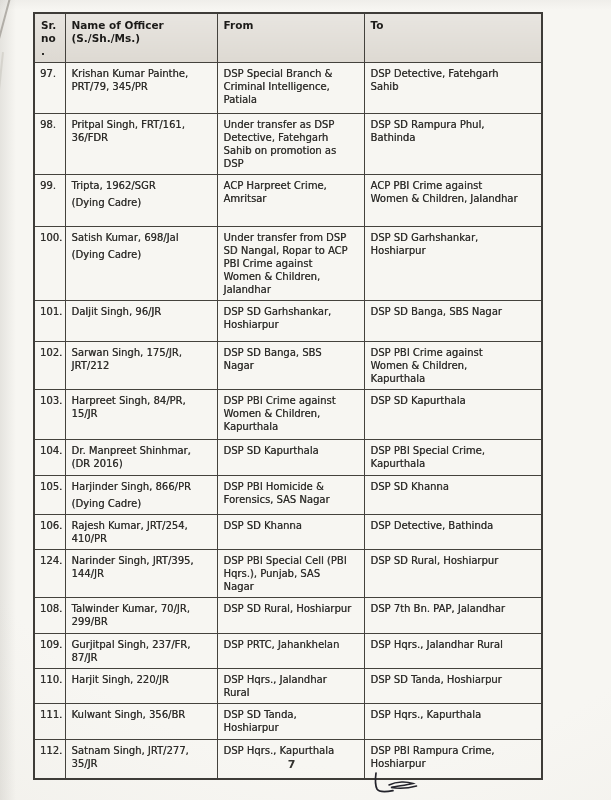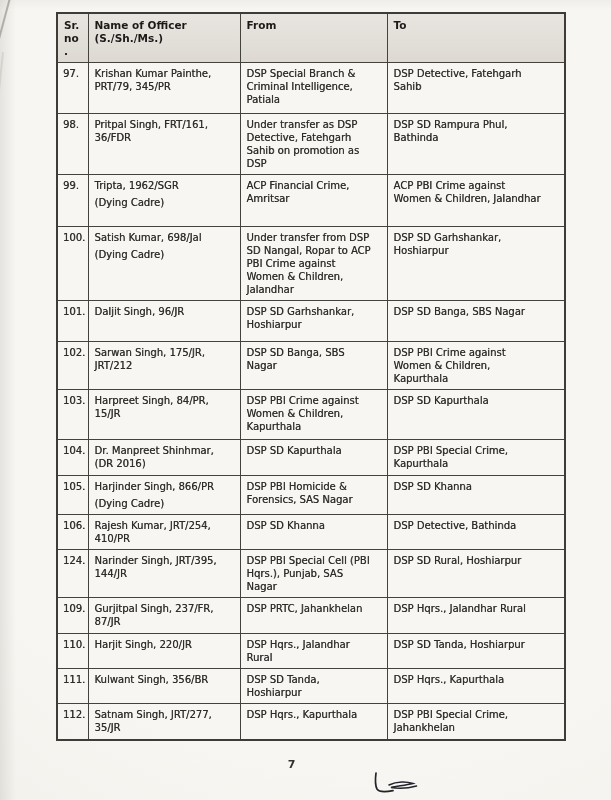--- a/index.html
+++ b/index.html
@@ -20,21 +20,21 @@
     background:#948f87;opacity:.65;
     transform:rotate(15deg);transform-origin:top center;
     border-radius:2px;
   }
   .fold-line-2{
     position:absolute;left:2px;top:52px;width:1.5px;height:70px;
     background:#a39e95;opacity:.25;
     transform:rotate(6deg);transform-origin:top center;
   }
   table.transfer-table{
-    position:absolute;left:56px;top:12px;width:508px;
+    position:absolute;left:33px;top:12px;width:508px;
     border-collapse:collapse;table-layout:fixed;
     border:2px solid #3e3c38;
   }
   .transfer-table th,.transfer-table td{
     border:1.5px solid #44423d;
     vertical-align:top;
     padding:4px 8px 4px 6px;
     font-size:10px;line-height:13px;
     color:#2d2c29;
     text-shadow:0.3px 0 0 rgba(45,44,41,0.75);
@@ -120,21 +120,21 @@
     <td class="c-from">Under transfer as DSP Detective, Fatehgarh Sahib on promotion as DSP</td>
     <td class="c-to">DSP SD Rampura Phul, Bathinda</td>
   </tr>
 
   <tr>
     <td class="c-sr">99.</td>
     <td class="c-name">
       <div class="nm">Tripta, 1962/SGR</div>
       <div class="note">(Dying Cadre)</div>
     </td>
-    <td class="c-from">ACP Financial Crime, Amritsar</td>
+    <td class="c-from">ACP Harpreet Crime, Amritsar</td>
     <td class="c-to">ACP PBI Crime against Women &amp; Children, Jalandhar</td>
   </tr>
 
   <tr>
     <td class="c-sr">100.</td>
     <td class="c-name">
       <div class="nm">Satish Kumar, 698/Jal</div>
       <div class="note">(Dying Cadre)</div>
     </td>
     <td class="c-from">Under transfer from DSP SD Nangal, Ropar to ACP PBI Crime against Women &amp; Children, Jalandhar</td>
@@ -204,20 +204,29 @@
   <tr>
     <td class="c-sr">124.</td>
     <td class="c-name">
       <div class="nm">Narinder Singh, JRT/395, 144/JR</div>
 
     </td>
     <td class="c-from">DSP PBI Special Cell (PBI Hqrs.), Punjab, SAS Nagar</td>
     <td class="c-to">DSP SD Rural, Hoshiarpur</td>
   </tr>
 
+  <tr>
+    <td class="c-sr">108.</td>
+    <td class="c-name">
+      <div class="nm">Talwinder Kumar, 70/JR, 299/BR</div>
+
+    </td>
+    <td class="c-from">DSP SD Rural, Hoshiarpur</td>
+    <td class="c-to">DSP 7th Bn. PAP, Jalandhar</td>
+  </tr>
 
   <tr>
     <td class="c-sr">109.</td>
     <td class="c-name">
       <div class="nm">Gurjitpal Singh, 237/FR, 87/JR</div>
 
     </td>
     <td class="c-from">DSP PRTC, Jahankhelan</td>
     <td class="c-to">DSP Hqrs., Jalandhar Rural</td>
   </tr>
@@ -242,21 +251,21 @@
     <td class="c-to">DSP Hqrs., Kapurthala</td>
   </tr>
 
   <tr>
     <td class="c-sr">112.</td>
     <td class="c-name">
       <div class="nm">Satnam Singh, JRT/277, 35/JR</div>
 
     </td>
     <td class="c-from">DSP Hqrs., Kapurthala</td>
-    <td class="c-to">DSP PBI Special Crime, Jahankhelan</td>
+    <td class="c-to">DSP PBI Rampura Crime, Hoshiarpur</td>
   </tr>
 </tbody>
   </table>
 
   <div class="page-number">7</div>
 
   <svg class="pen-mark" width="52" height="27" viewBox="0 0 52 27">
     <path d="M7,1 C6.2,7 6,13 8,17 C10,20.2 16,20.2 24,18.6" fill="none" stroke="#23232b" stroke-width="1.7" stroke-linecap="round"></path>
     <path d="M20,13 C28,9 38,9.5 44,11.5 C36,13.5 28,14 22,15.5 C30,16.8 41,15.8 47.5,14" fill="none" stroke="#23232b" stroke-width="1.6" stroke-linecap="round"></path>
   </svg>

